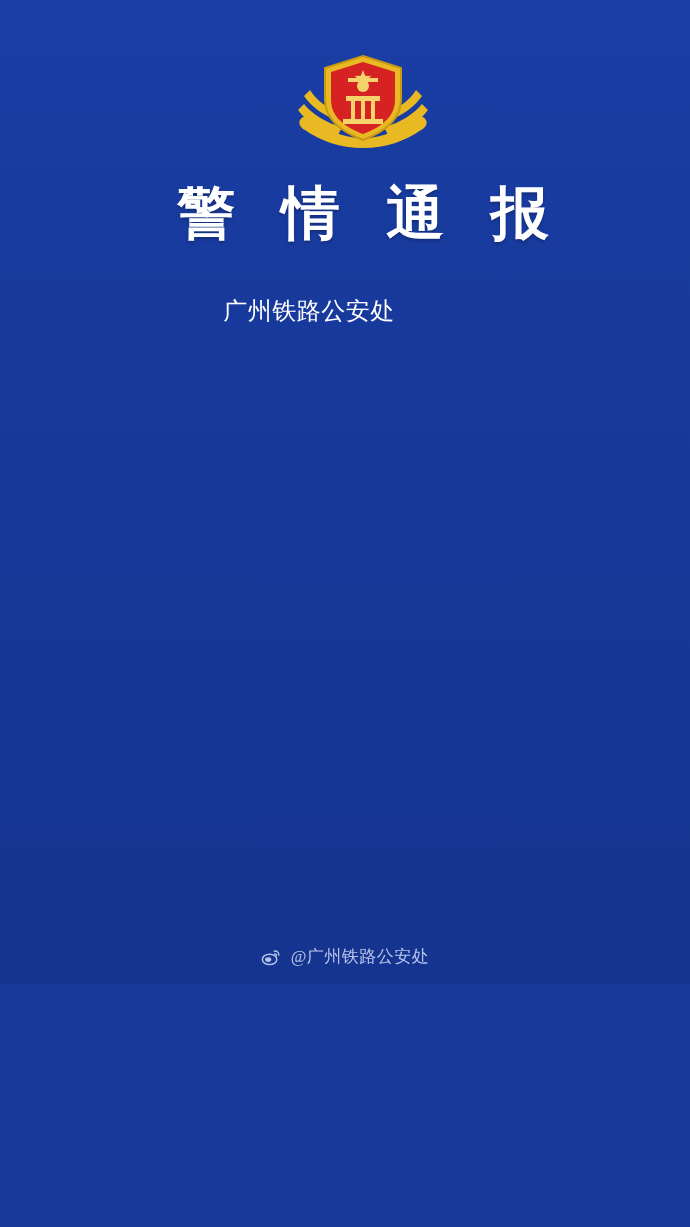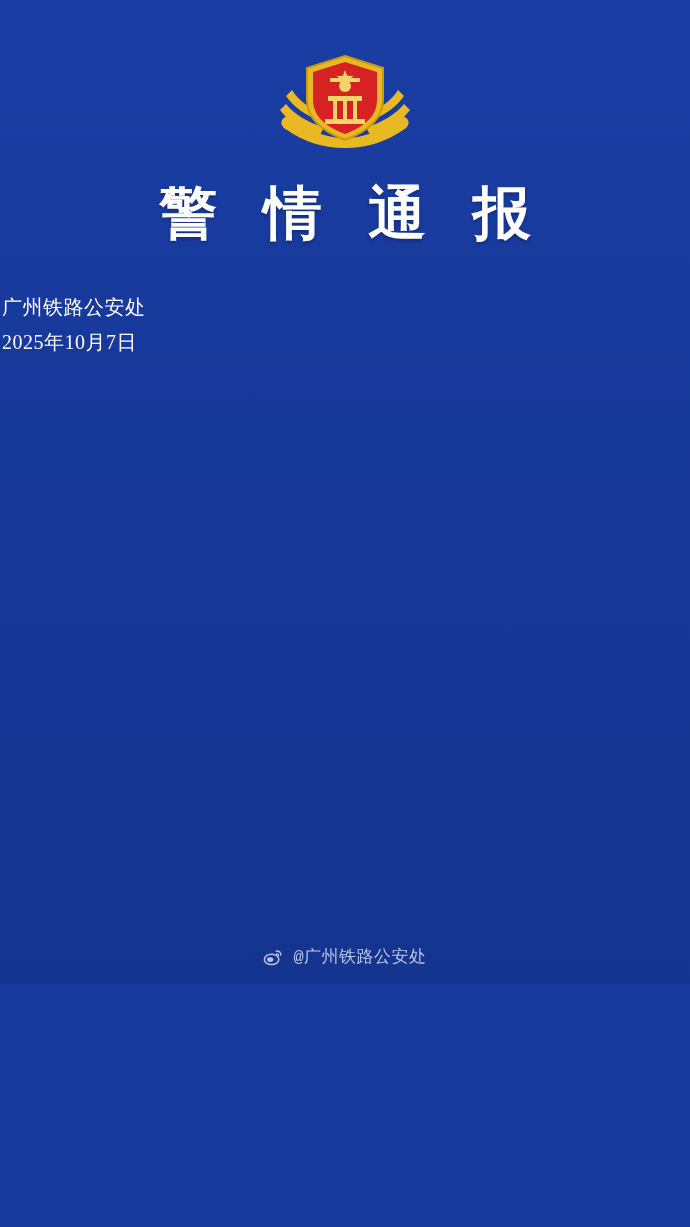--- a/index.html
+++ b/index.html
@@ -14,20 +14,21 @@
     color: #ffffff;
     overflow: hidden;
     position: relative;
   }
   .poster {
     position: relative;
     width: 690px;
     height: 984px;
     box-sizing: border-box;
     background: linear-gradient(180deg, #1a3ea5 0%, #17399b 35%, #15348f 100%);
+    padding-left: 36px;
   }
   
   .emblem-wrap {
     padding-top: 42px;
     display: flex;
     justify-content: center;
     align-items: center;
   }
   .emblem {
     width: 150px;
@@ -59,39 +60,39 @@
     letter-spacing: 0.3px;
   }
   .body-text p {
     margin: 0 0 4px 0;
     text-indent: 2em;
   }
 
   
   .signature {
     margin: 44px 110px 0 2px;
-    text-align: left;
-    font-size: 20px;
+    text-align: center;
+    font-size: 24px;
     line-height: 1.75;
   }
   .signature div { letter-spacing: 0.5px; }
 
   
   .footer {
     position: absolute;
     left: 0;
     right: 0;
     bottom: 16px;
     display: flex;
     justify-content: center;
     align-items: center;
     gap: 10px;
     color: #c9d4f2;
     font-size: 17px;
-    font-family: Liberation Mono, monospace;
+    font-family: Liberation Serif, serif;
     opacity: 0.9;
   }
   .weibo-icon {
     width: 20px;
     height: 20px;
     display: inline-block;
     position: relative;
   }
   .footer-label { letter-spacing: 0.5px; }
 </style>
@@ -129,21 +130,20 @@
     </div>
   </div>
 
   <div class="title">警 情 通 报</div>
 
   <div class="body-text">
   </div>
 
   <div class="signature">
     <div>广州铁路公安处</div>
-    <div>2025年10月7日</div>
   </div>
 
   <div class="footer">
     <span class="weibo-icon">
       <svg viewBox="0 0 20 20" width="20" height="20" aria-hidden="true">
         <ellipse cx="8.6" cy="12.4" rx="7.2" ry="5.2" fill="none" stroke="#c9d4f2" stroke-width="1.5"></ellipse>
         <ellipse cx="7.2" cy="12.6" rx="3.1" ry="2.3" fill="#c9d4f2"></ellipse>
         <path d="M13.2 4.2c2.6-0.6 5 1.3 4.6 3.9" fill="none" stroke="#c9d4f2" stroke-width="1.4" stroke-linecap="round"></path>
         <path d="M13.6 7c1.1-0.3 2.1 0.6 1.9 1.7" fill="none" stroke="#c9d4f2" stroke-width="1.3" stroke-linecap="round"></path>
       </svg>

